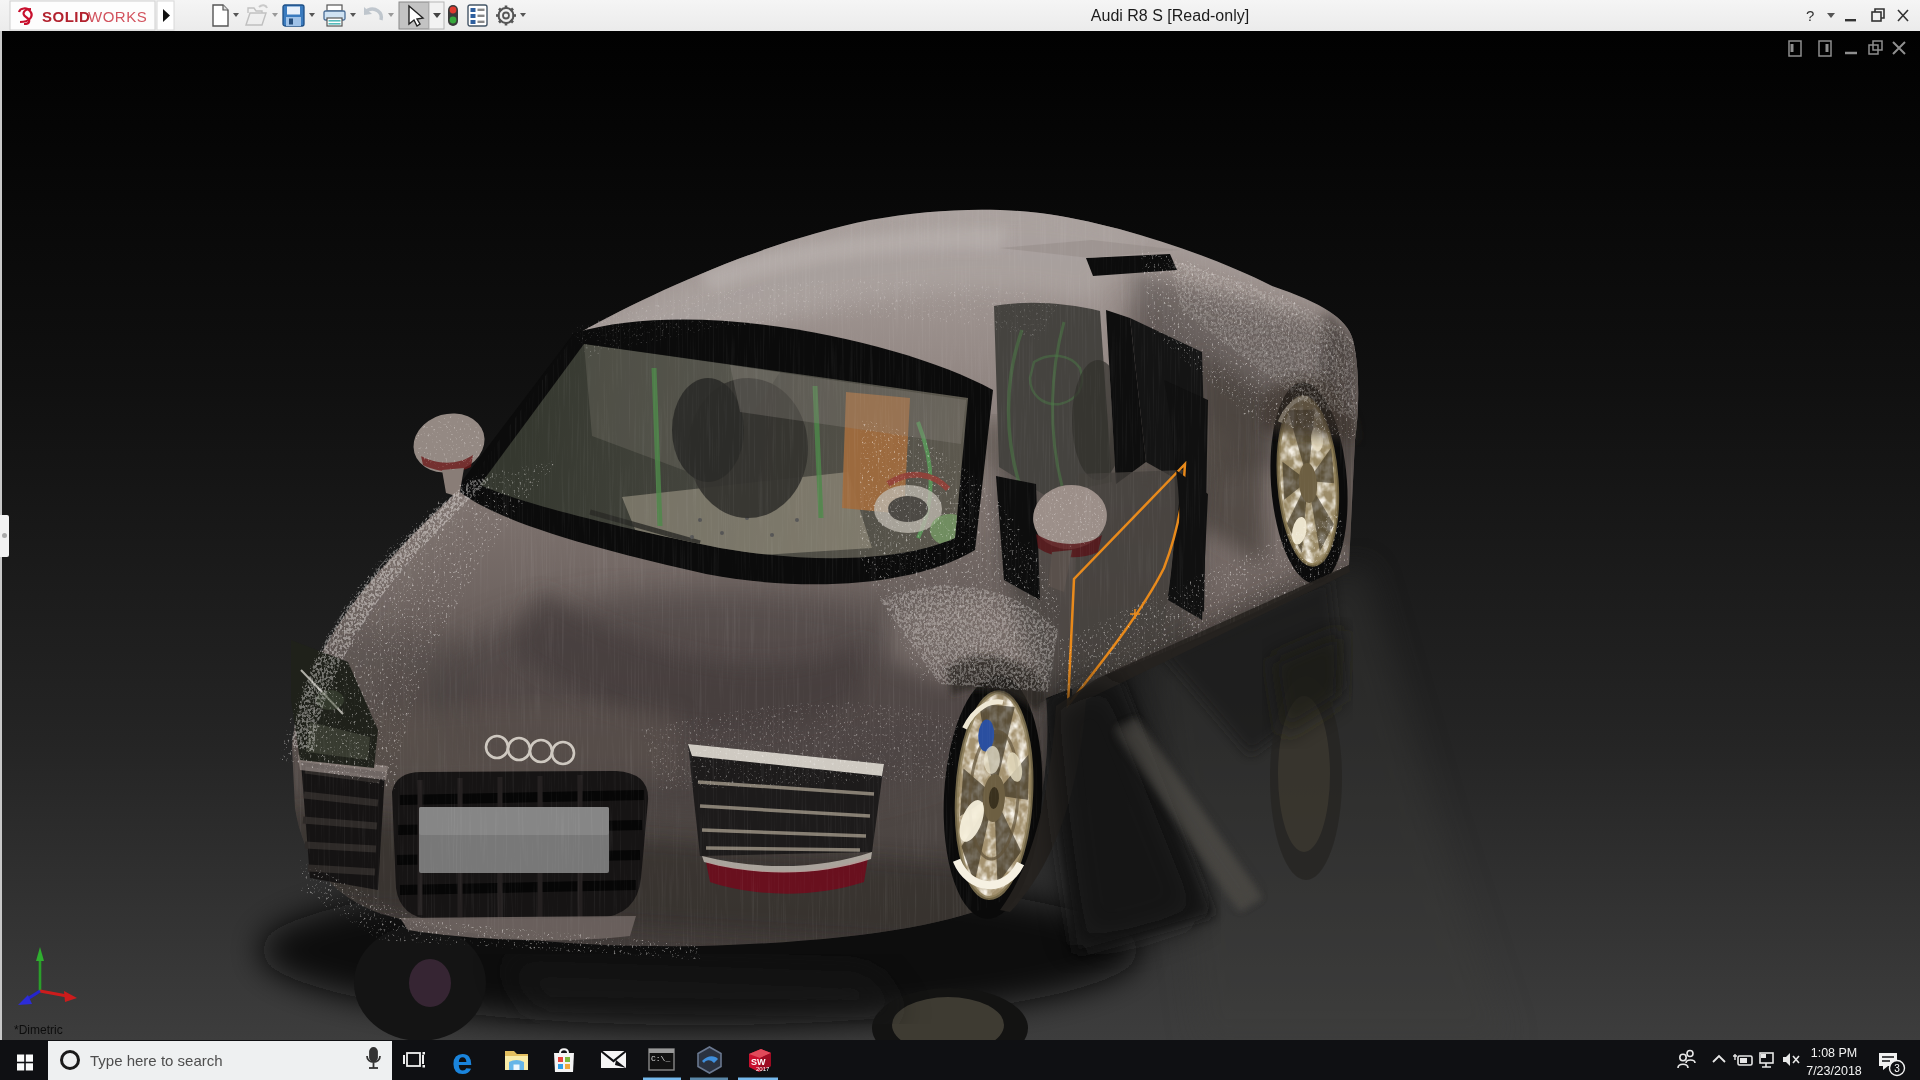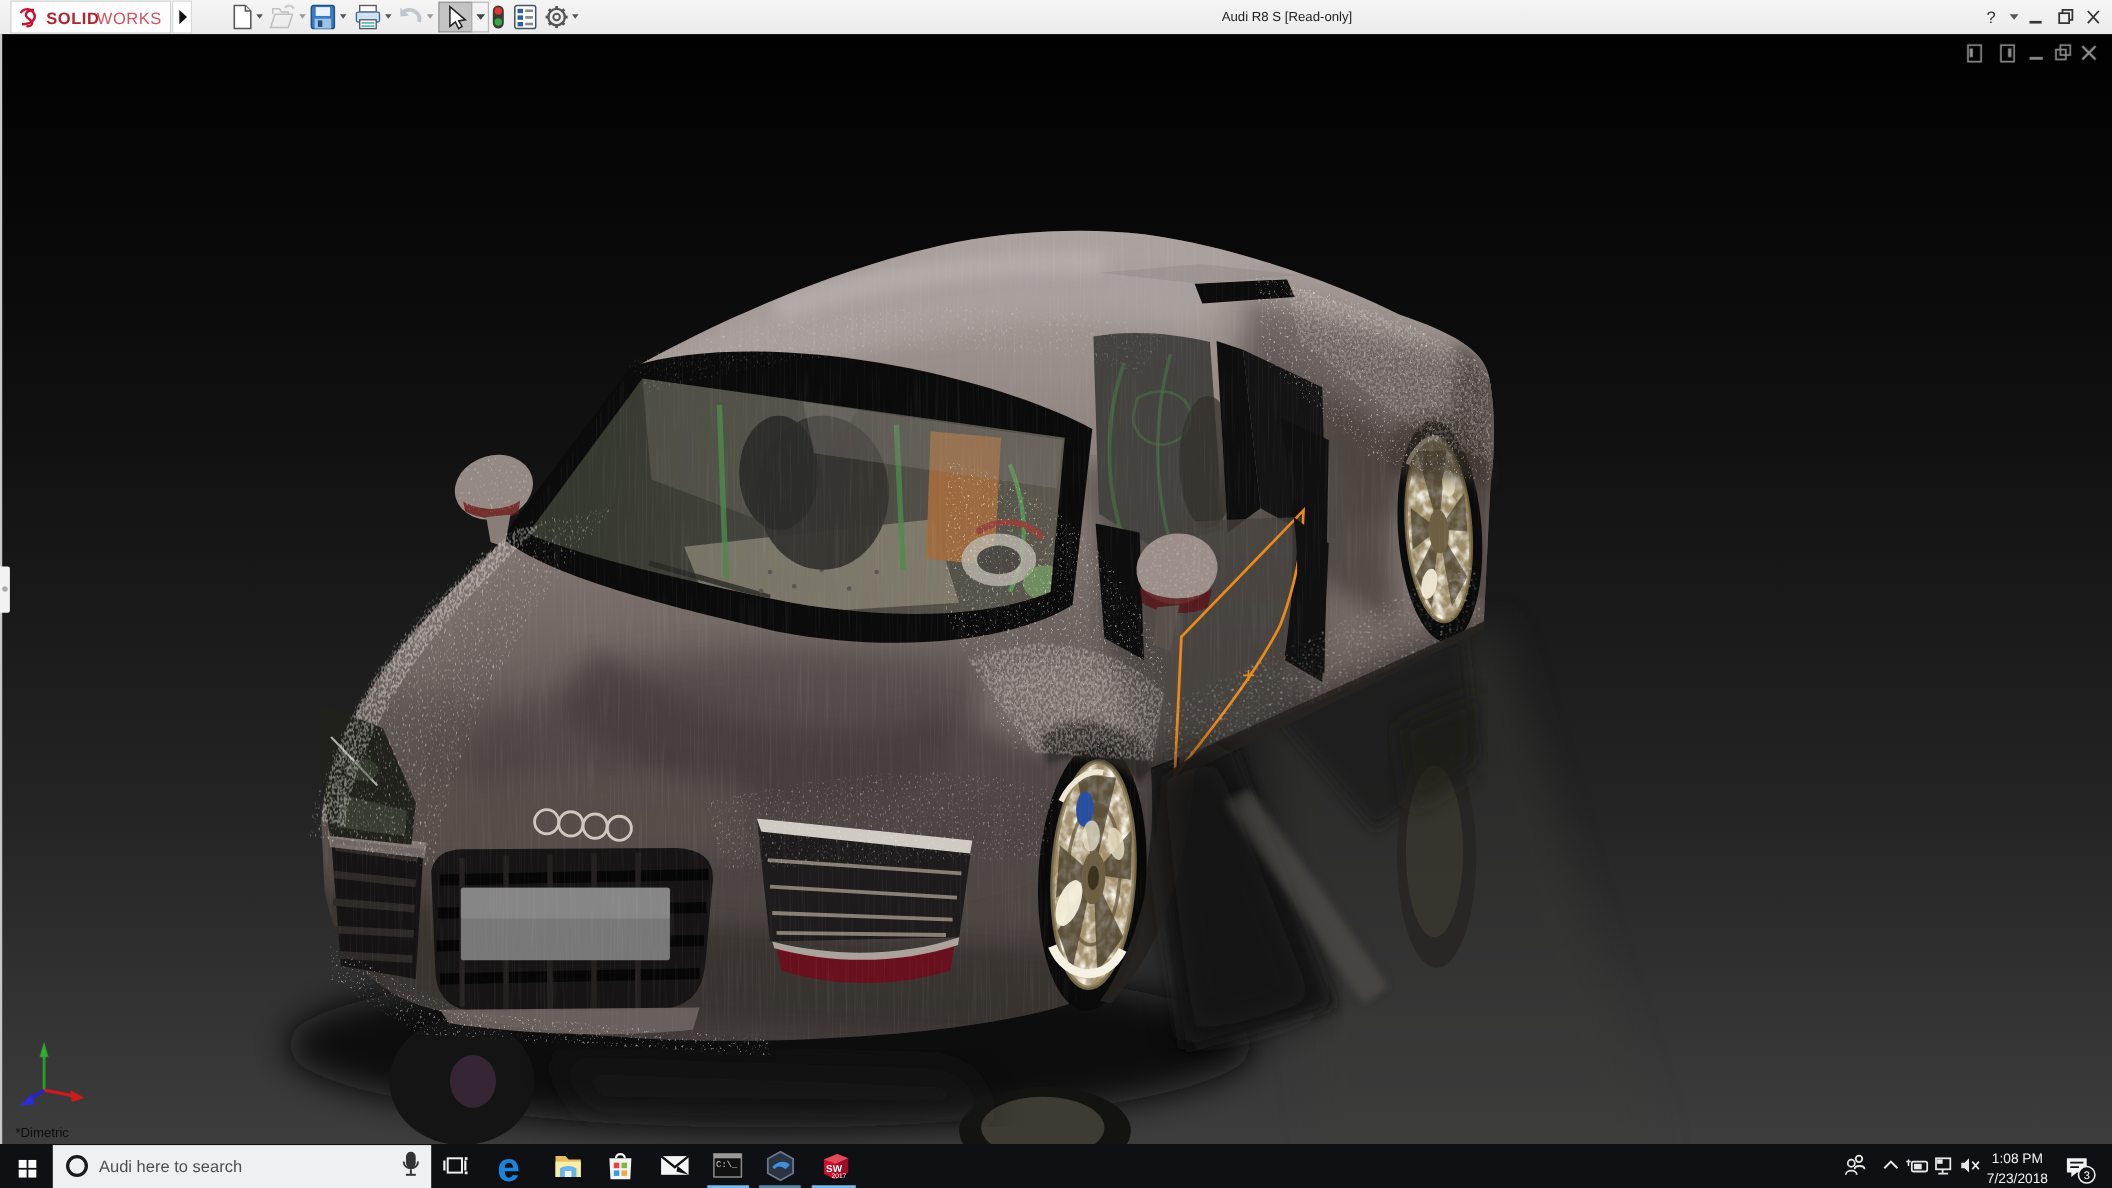--- a/index.html
+++ b/index.html
@@ -2,21 +2,21 @@
 <html><head>
 <meta charset="utf-8">
 <style>
 html,body{margin:0;padding:0;width:1920px;height:1080px;overflow:hidden;background:#000;
 font-family:"Liberation Sans",sans-serif;}
 #stage{position:absolute;left:0;top:0;width:1920px;height:1080px;}
 
 #titlebar{position:absolute;left:0;top:0;width:1920px;height:31px;
 background:linear-gradient(#f5f5f5,#ebebeb);z-index:30;}
 #title{position:absolute;left:1040px;top:0;width:260px;height:31px;line-height:31px;
-font-size:12px;color:#1c1c1c;text-align:center;z-index:31;}
+font-size:16px;color:#1c1c1c;text-align:center;z-index:31;}
 
 #vp{position:absolute;left:0;top:0;width:1920px;height:1080px;z-index:1;}
 #lefttab{position:absolute;left:0;top:515px;width:9px;height:42px;background:#f2f2f2;z-index:5;
 border-radius:0 2px 2px 0;}
 #lefttab:after{content:"";position:absolute;left:2px;top:18px;width:5px;height:5px;border-radius:3px;
 background:#aaa;}
 #leftedge{position:absolute;left:0;top:31px;width:2px;height:1009px;background:#c8c8c8;z-index:4;}
 #dimetric{position:absolute;left:14px;top:1023px;color:#0d0d0d;font-size:12px;z-index:5;}
 
 #taskbar{position:absolute;left:0;top:1040px;width:1920px;height:40px;background:#0f1013;z-index:40;}
@@ -453,21 +453,21 @@
   <rect x="1845" y="19" width="11" height="2.4" fill="#333"></rect>
   <g fill="none" stroke="#333" stroke-width="1.6">
     <rect x="1872" y="12" width="9" height="9"></rect>
     <path d="M1875,12 L1875,9 L1884,9 L1884,18 L1881,18"></path>
   </g>
   <path d="M1898,10 L1908,21 M1908,10 L1898,21" stroke="#333" stroke-width="1.6"></path>
 </svg>
 
 <div id="taskbar"></div>
 <div id="search">
-      <span style="margin-left:42px">Audi here to search</span>
+      <span style="margin-left:42px">Type here to search</span>
     </div>
 <svg id="tkicons" width="1920" height="40" viewBox="0 0 1920 40" style="position:absolute;left:0;top:1040px;z-index:42" xmlns="http://www.w3.org/2000/svg">
 
   <g fill="#fbfbfb">
     <rect x="17" y="14.5" width="7.2" height="7.2"></rect>
     <rect x="25.8" y="14.5" width="7.2" height="7.2"></rect>
     <rect x="17" y="23.3" width="7.2" height="7.2"></rect>
     <rect x="25.8" y="23.3" width="7.2" height="7.2"></rect>
   </g>
 

